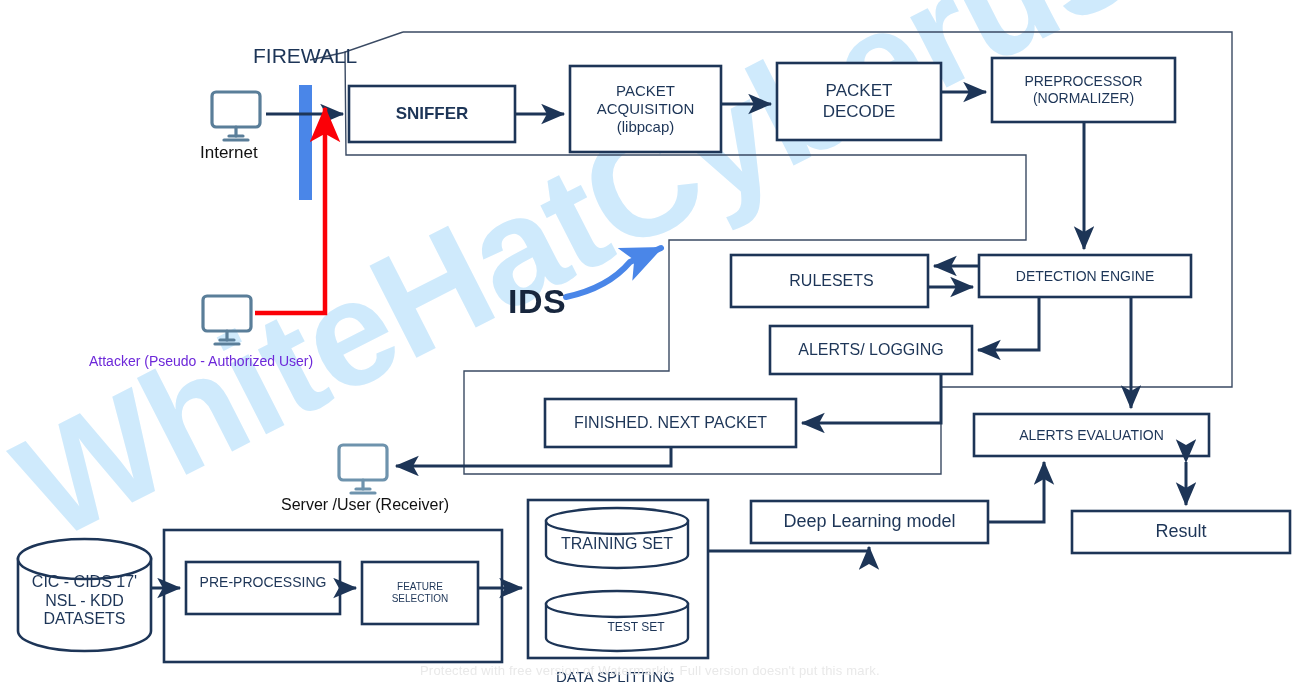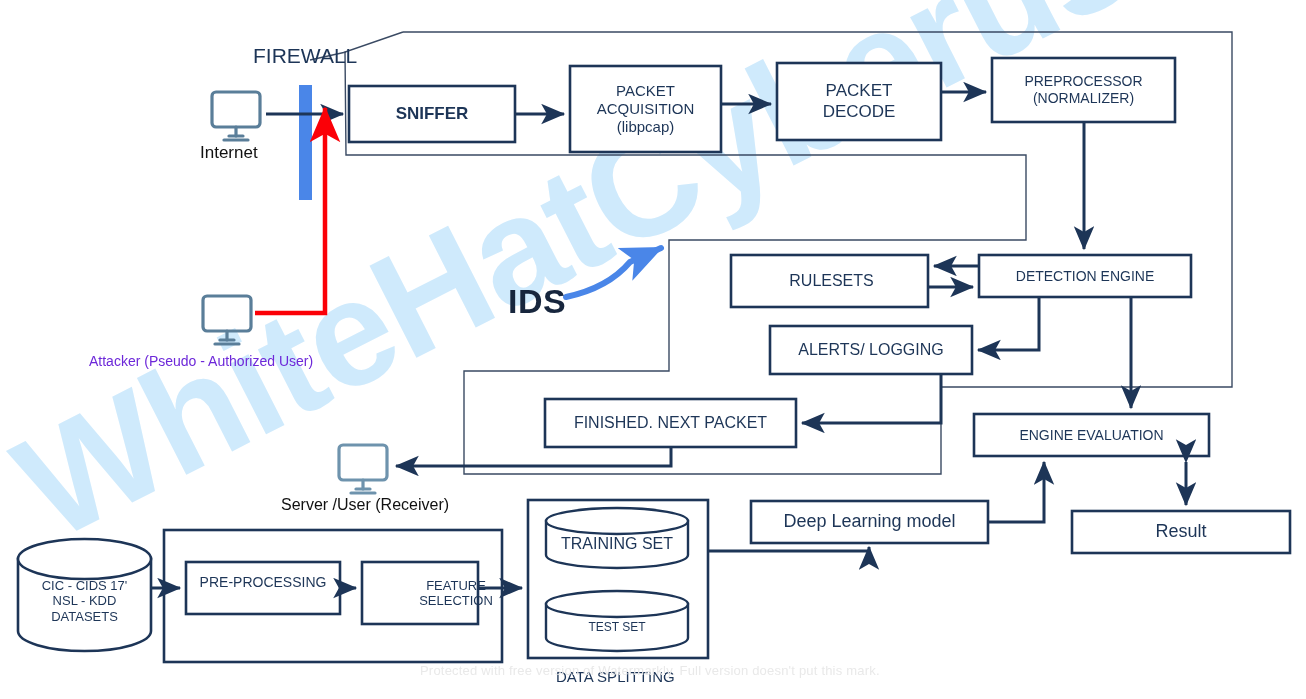--- a/index.html
+++ b/index.html
@@ -186,29 +186,29 @@
 ACQUISITION
 (libpcap)</div>
     <div class="boxlabel" style="left:777px;top:63px;width:164px;height:77px;font-size:17px;">PACKET
 DECODE</div>
     <div class="boxlabel" style="left:992px;top:58px;width:183px;height:64px;font-size:14px;">PREPROCESSOR
 (NORMALIZER)</div>
     <div class="boxlabel" style="left:731px;top:255px;width:201px;height:52px;font-size:16px;">RULESETS</div>
     <div class="boxlabel" style="left:979px;top:255px;width:212px;height:42px;font-size:14px;text-align:center;">DETECTION ENGINE</div>
     <div class="boxlabel" style="left:770px;top:326px;width:202px;height:48px;font-size:16px;">ALERTS/ LOGGING</div>
     <div class="boxlabel" style="left:545px;top:399px;width:251px;height:48px;font-size:16px;">FINISHED. NEXT PACKET</div>
-    <div class="boxlabel" style="left:974px;top:414px;width:235px;height:42px;font-size:14px;">ENGINE EVALUATION</div>
+    <div class="boxlabel" style="left:974px;top:414px;width:235px;height:42px;font-size:14px;">ALERTS EVALUATION</div>
     <div class="boxlabel" style="left:751px;top:501px;width:237px;height:42px;font-size:18px;">Deep Learning model</div>
     <div class="boxlabel" style="left:1072px;top:511px;width:218px;height:42px;font-size:18px;">Result</div>
     <div class="boxlabel" style="left:186px;top:562px;width:154px;height:40px;font-size:14px;">PRE-PROCESSING</div>
-    <div class="boxlabel" style="left:362px;top:562px;width:116px;height:62px;font-size:13px;padding-left:36px;">FEATURE
+    <div class="boxlabel" style="left:362px;top:562px;width:116px;height:62px;font-size:10px;">FEATURE
 SELECTION</div>
 
-    <div class="boxlabel" style="left:18px;top:551px;width:133px;height:100px;font-size:13px;">CIC - CIDS 17'
+    <div class="boxlabel" style="left:18px;top:551px;width:133px;height:100px;font-size:16px;">CIC - CIDS 17'
 NSL - KDD
 DATASETS</div>
     <div class="boxlabel" style="left:546px;top:521px;width:142px;height:47px;font-size:16px;">TRAINING SET</div>
-    <div class="boxlabel" style="left:546px;top:604px;width:142px;height:47px;font-size:12px;">TEST SET</div>
+    <div class="boxlabel" style="left:546px;top:604px;width:142px;height:47px;font-size:12px;padding-left:19px;">TEST SET</div>
 
     <div class="wm-bottom">Protected with free version of Watermarkly. Full version doesn't put this mark.</div>
   </div>
 
 </div>
 
 </body></html>

